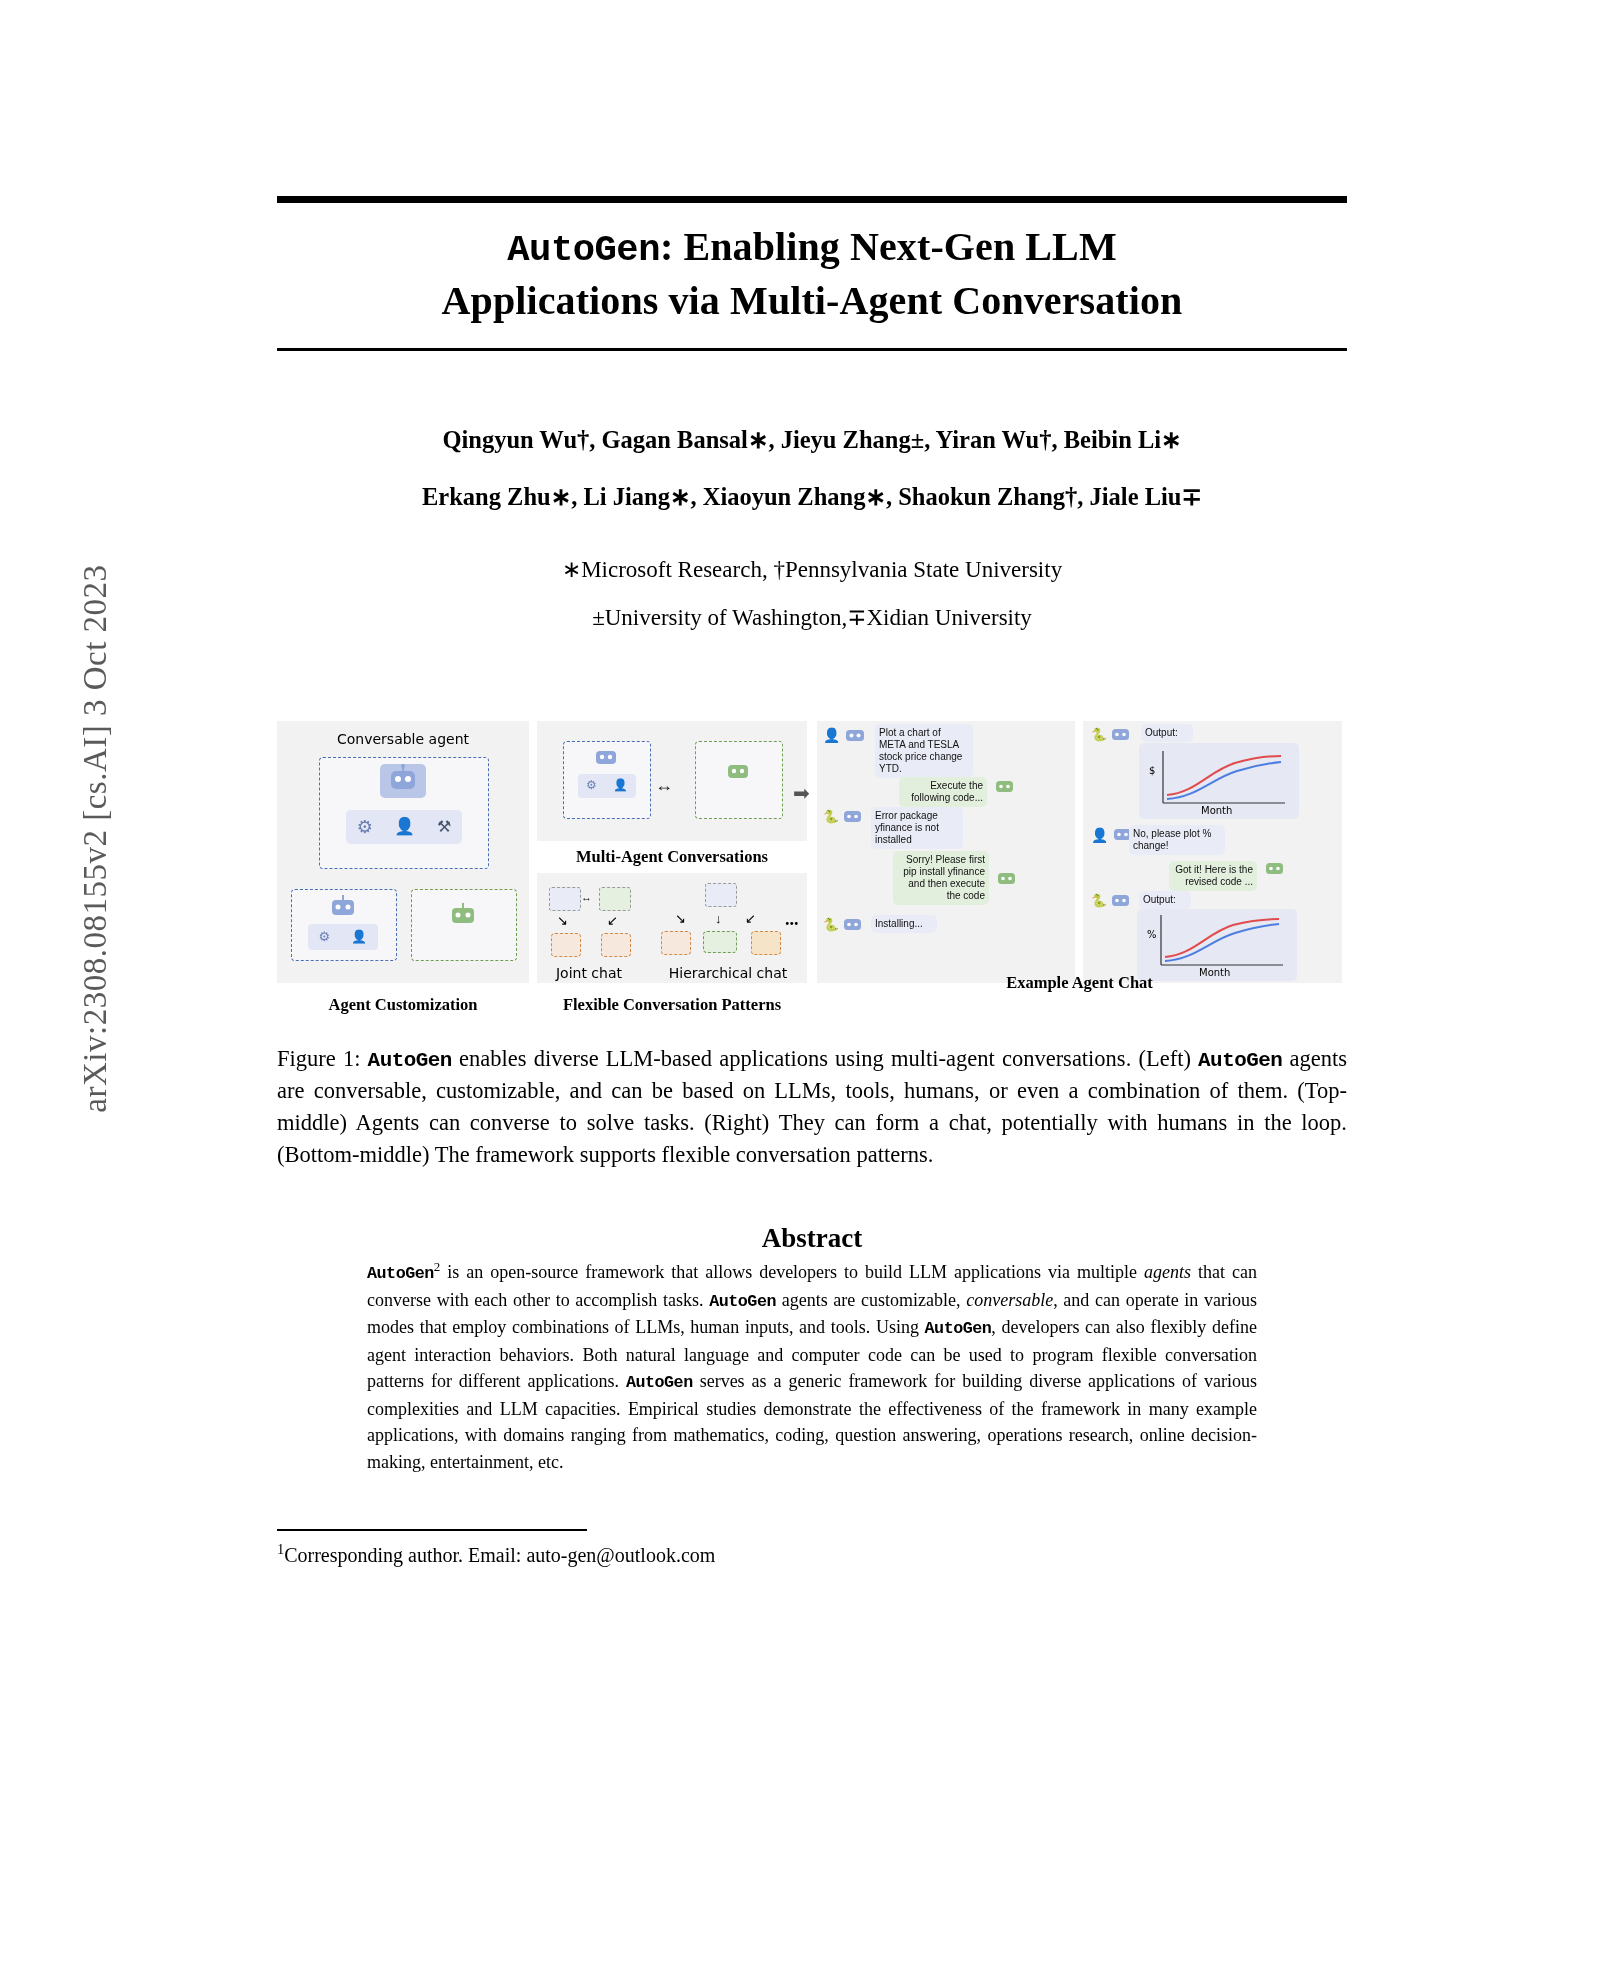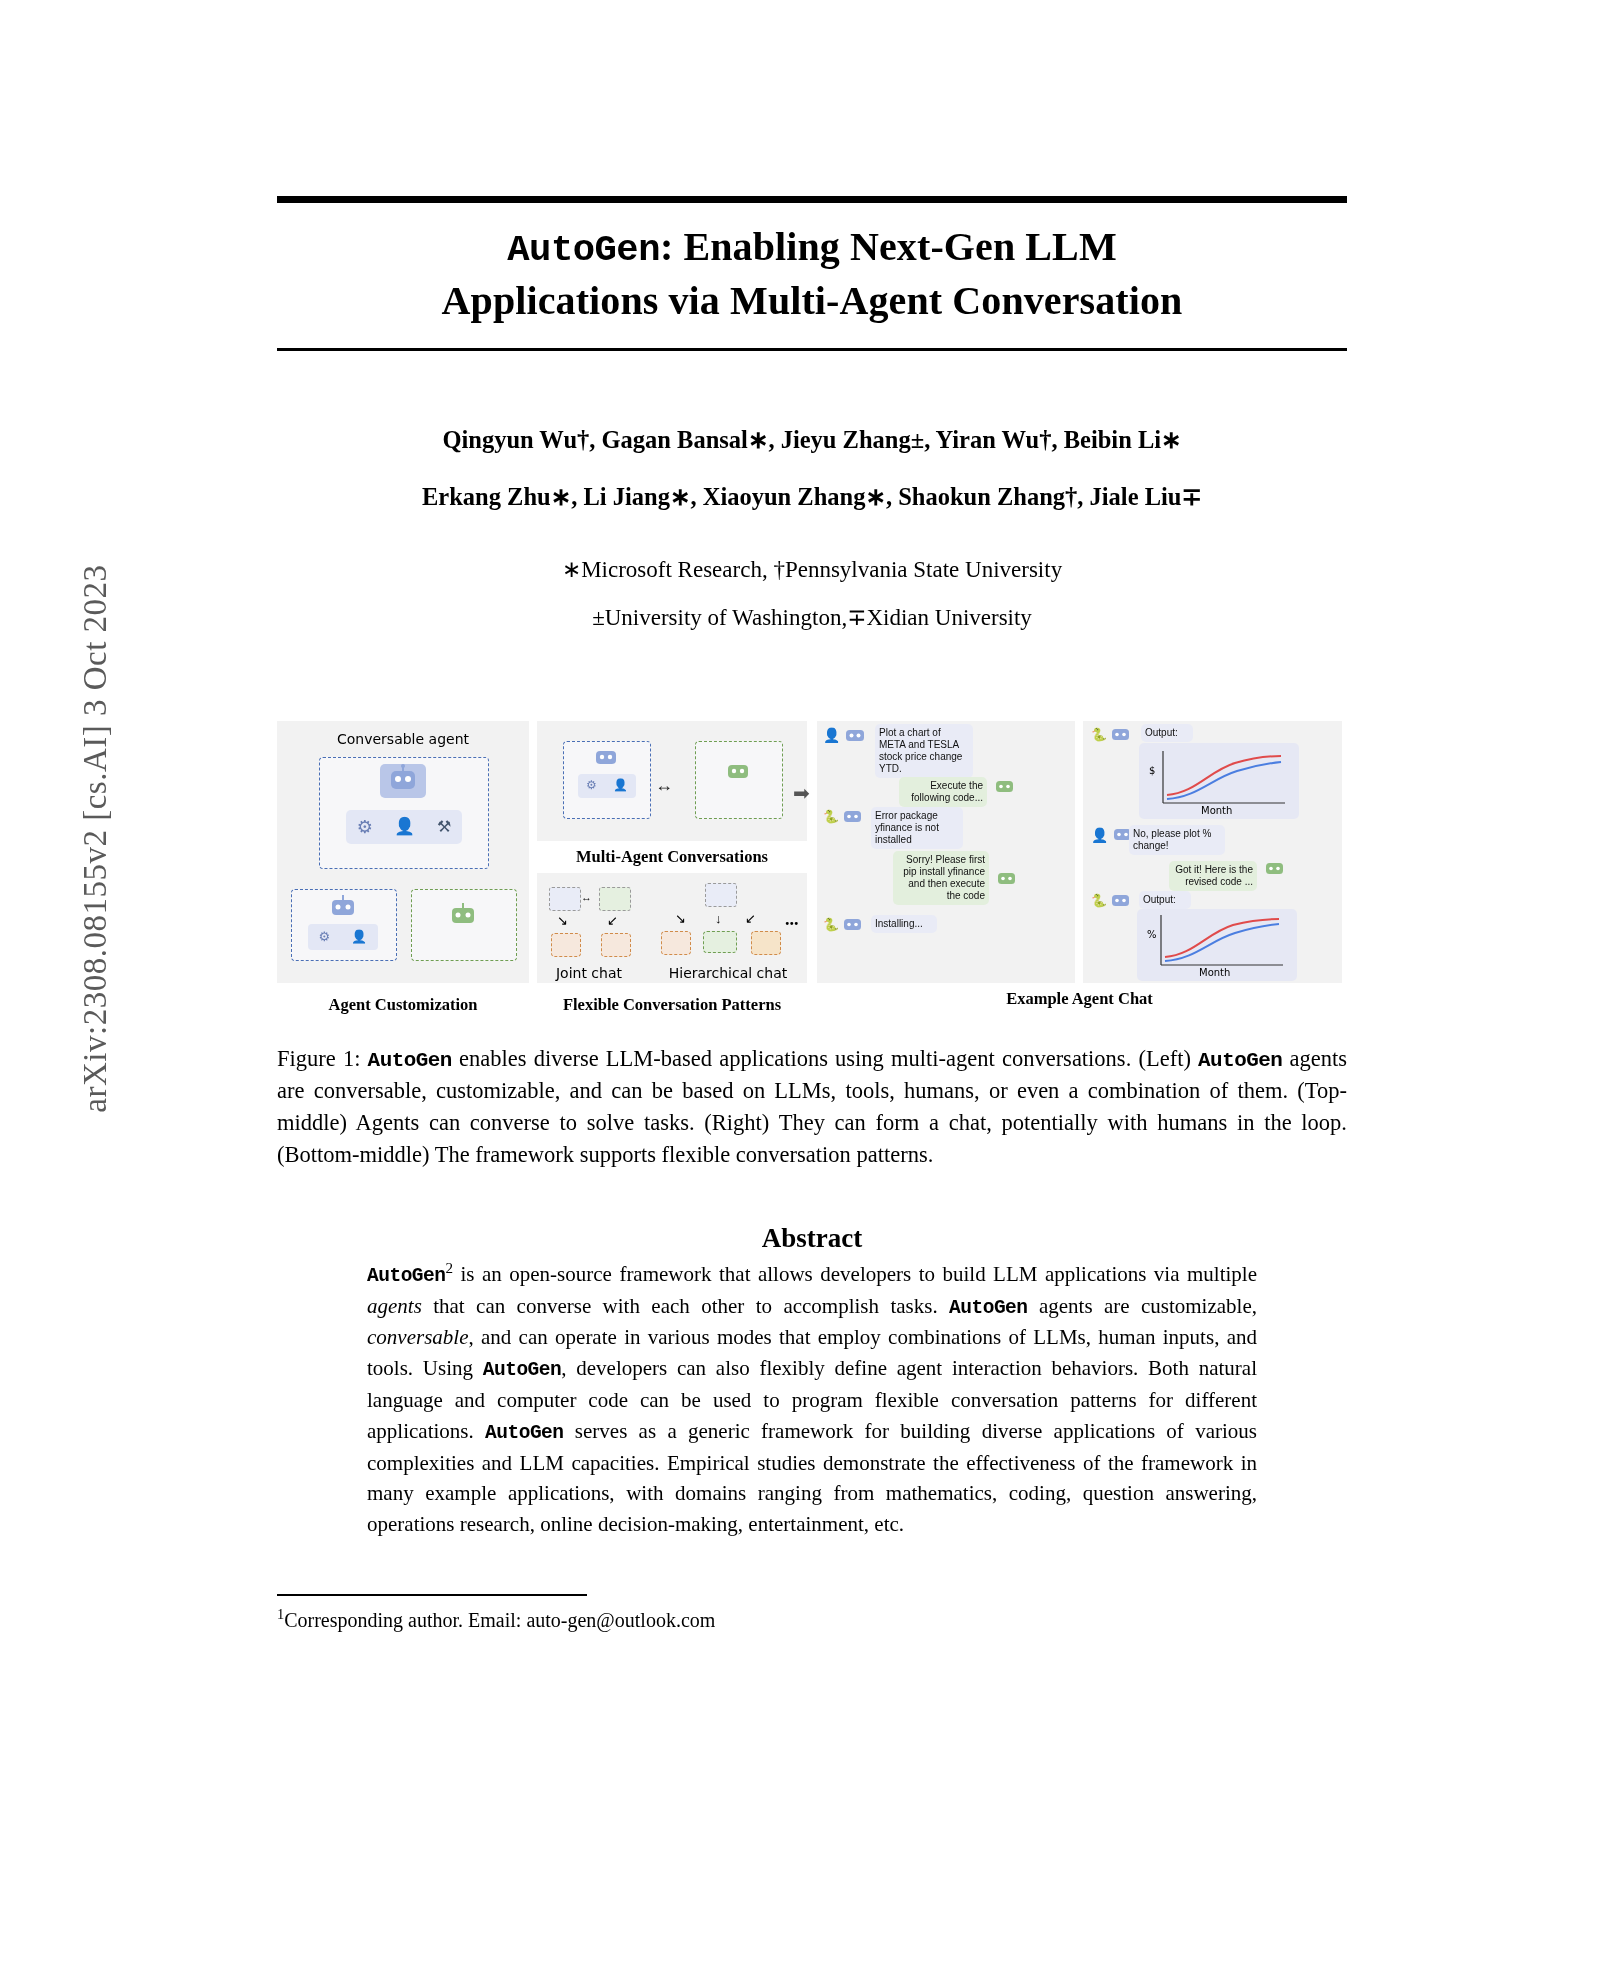--- a/index.html
+++ b/index.html
@@ -126,21 +126,21 @@
   }
   h2.abstract-head {
     text-align: center;
     font-size: 27px;
     font-weight: bold;
     margin: 52px 0 5px 0;
   }
   .abstract {
     margin: 0 auto;
     width: 890px;
-    font-size: 21px;
+    font-size: 18px;
     line-height: 1.47;
     text-align: justify;
   }
   .footnote-rule {
     margin-top: 54px;
     margin-left: 0;
     width: 310px;
     height: 1.5px;
     background: #000;
   }
@@ -389,21 +389,21 @@
           <svg class="svgicon" width="160" height="72" viewBox="0 0 160 72">
             <line x1="24" y1="6" x2="24" y2="56" stroke="#333" stroke-width="1.2"></line>
             <line x1="24" y1="56" x2="146" y2="56" stroke="#333" stroke-width="1.2"></line>
             <path d="M28,48 C56,46 70,24 96,16 C116,11 132,10 142,10" stroke="#e04b4b" stroke-width="2" fill="none"></path>
             <path d="M28,52 C58,50 72,32 98,24 C118,18 132,16 142,15" stroke="#4b7ee0" stroke-width="2" fill="none"></path>
           </svg>
           <div style="position:absolute; left:10px; top:20px; font-size:10px; font-family:'DejaVu Sans',sans-serif;">%</div>
           <div style="position:absolute; left:62px; top:58px; font-size:10px; font-family:'DejaVu Sans',sans-serif;">Month</div>
         </div>
       </div>
-      <div class="fig-caption-sub" style="left:540px; top:276px; width:525px;">Example Agent Chat</div>
+      <div class="fig-caption-sub" style="left:540px; top:260px; width:525px;">Example Agent Chat</div>
     </div>
 
     <p class="caption">
       <span>Figure 1:</span>
       <span class="mono">AutoGen</span><span> enables diverse LLM-based applications using multi-agent conversations. (Left) </span><span class="mono">AutoGen</span><span> agents are conversable, customizable, and can be based on LLMs, tools, humans, or even a combination of them. (Top-middle) Agents can converse to solve tasks. (Right) They can form a chat, potentially with humans in the loop. (Bottom-middle) The framework supports flexible conversation patterns.</span>
     </p>
 
     <h2 class="abstract-head">Abstract</h2>
     <div class="abstract">
       <span class="mono">AutoGen</span><sup>2</sup><span> is an open-source framework that allows developers to build LLM applications via multiple </span><em>agents</em><span> that can converse with each other to accomplish tasks. </span><span class="mono">AutoGen</span><span> agents are customizable, </span><em>conversable</em><span>, and can operate in various modes that employ combinations of LLMs, human inputs, and tools. Using </span><span class="mono">AutoGen</span><span>, developers can also flexibly define agent interaction behaviors. Both natural language and computer code can be used to program flexible conversation patterns for different applications. </span><span class="mono">AutoGen</span><span> serves as a generic framework for building diverse applications of various complexities and LLM capacities. Empirical studies demonstrate the effectiveness of the framework in many example applications, with domains ranging from mathematics, coding, question answering, operations research, online decision-making, entertainment, etc.</span>

